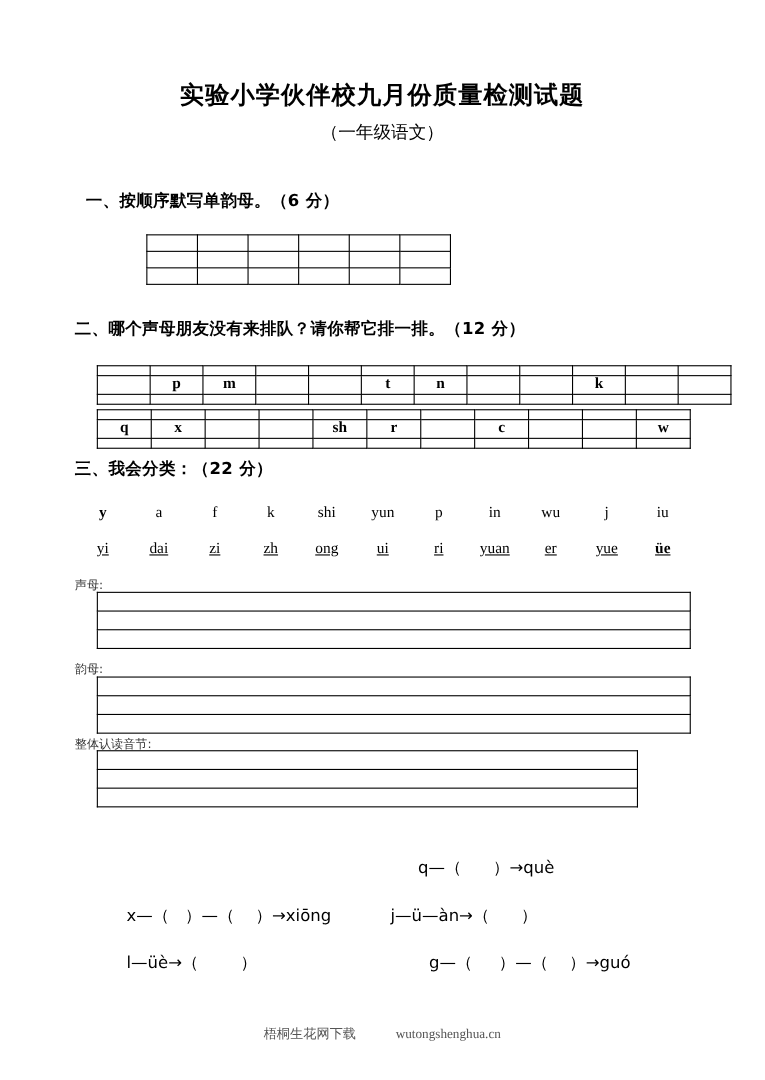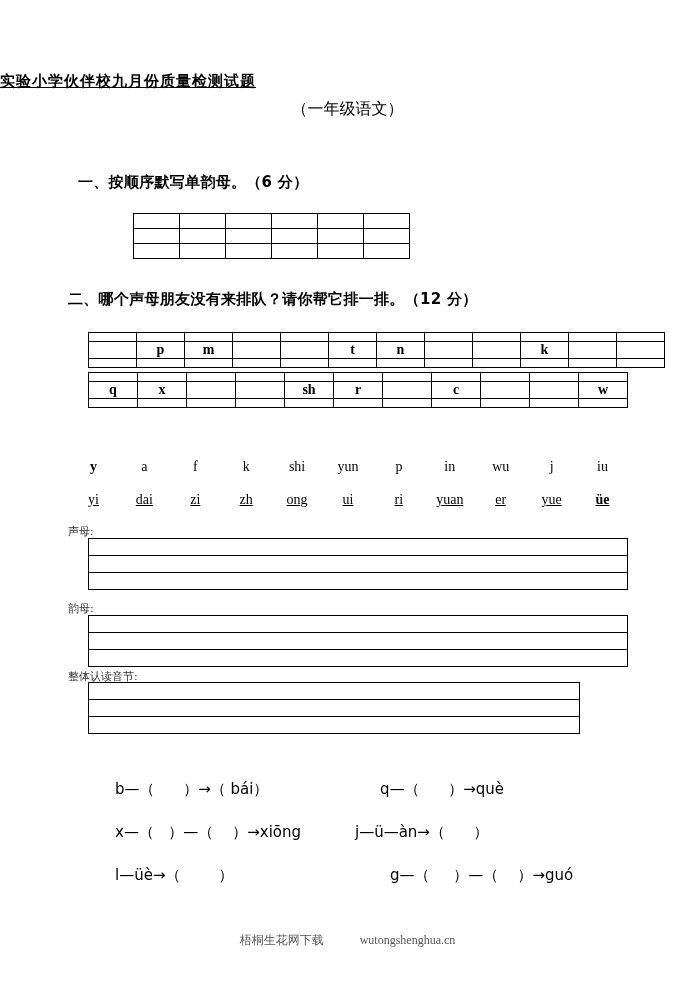--- a/index.html
+++ b/index.html
@@ -15,27 +15,27 @@
     position: relative;
     width: 695px;
     height: 982px;
     background: #ffffff;
     overflow: hidden;
     box-sizing: border-box;
   }
 
   
   .title {
-    font-size: 15px;
+    text-align: center;
+    font-size: 22px;
     font-weight: bold;
     letter-spacing: 1px;
     margin: 0;
     padding-top: 72px;
     font-family: "DejaVu Sans", "Liberation Sans", sans-serif;
-    text-decoration: underline;
   }
   .subtitle {
     text-align: center;
     font-size: 16px;
     margin: 8px 0 0 0;
     font-family: "DejaVu Sans", "Liberation Sans", sans-serif;
   }
 
   
   .sec-head {
@@ -289,20 +289,21 @@
         <td></td>
         <td></td>
         <td></td>
         <td></td>
         <td></td>
         <td></td>
       </tr>
     </tbody>
   </table>
 
+  <div class="sec-head sec3-head">三、我会分类：（22 分）</div>
 
   <div class="pinyin-row" id="pinyin-row-1">
     <span class="token bold">y</span>
     <span class="token">a</span>
     <span class="token">f</span>
     <span class="token">k</span>
     <span class="token">shi</span>
     <span class="token">yun</span>
     <span class="token">p</span>
     <span class="token">in</span>
@@ -364,21 +365,20 @@
       <tr>
           <td></td>
         </tr>
       <tr>
           <td></td>
         </tr>
     </tbody>
   </table>
 
 
-  <div class="ex-line" id="ex-1-left">b—（      ）→（ bái）</div>
   <div class="ex-line" id="ex-1-right">q—（      ）→què</div>
   <div class="ex-line" id="ex-2-left">x—（   ）—（    ）→xiōng</div>
   <div class="ex-line" id="ex-2-right">j—ü—àn→（      ）</div>
   <div class="ex-line" id="ex-3-left">l—üè→（        ）</div>
   <div class="ex-line" id="ex-3-right">g—（     ）—（    ）→guó</div>
 
   <div class="footer">
     <span>梧桐生花网下载</span><span class="site">wutongshenghua.cn</span>
   </div>
 

